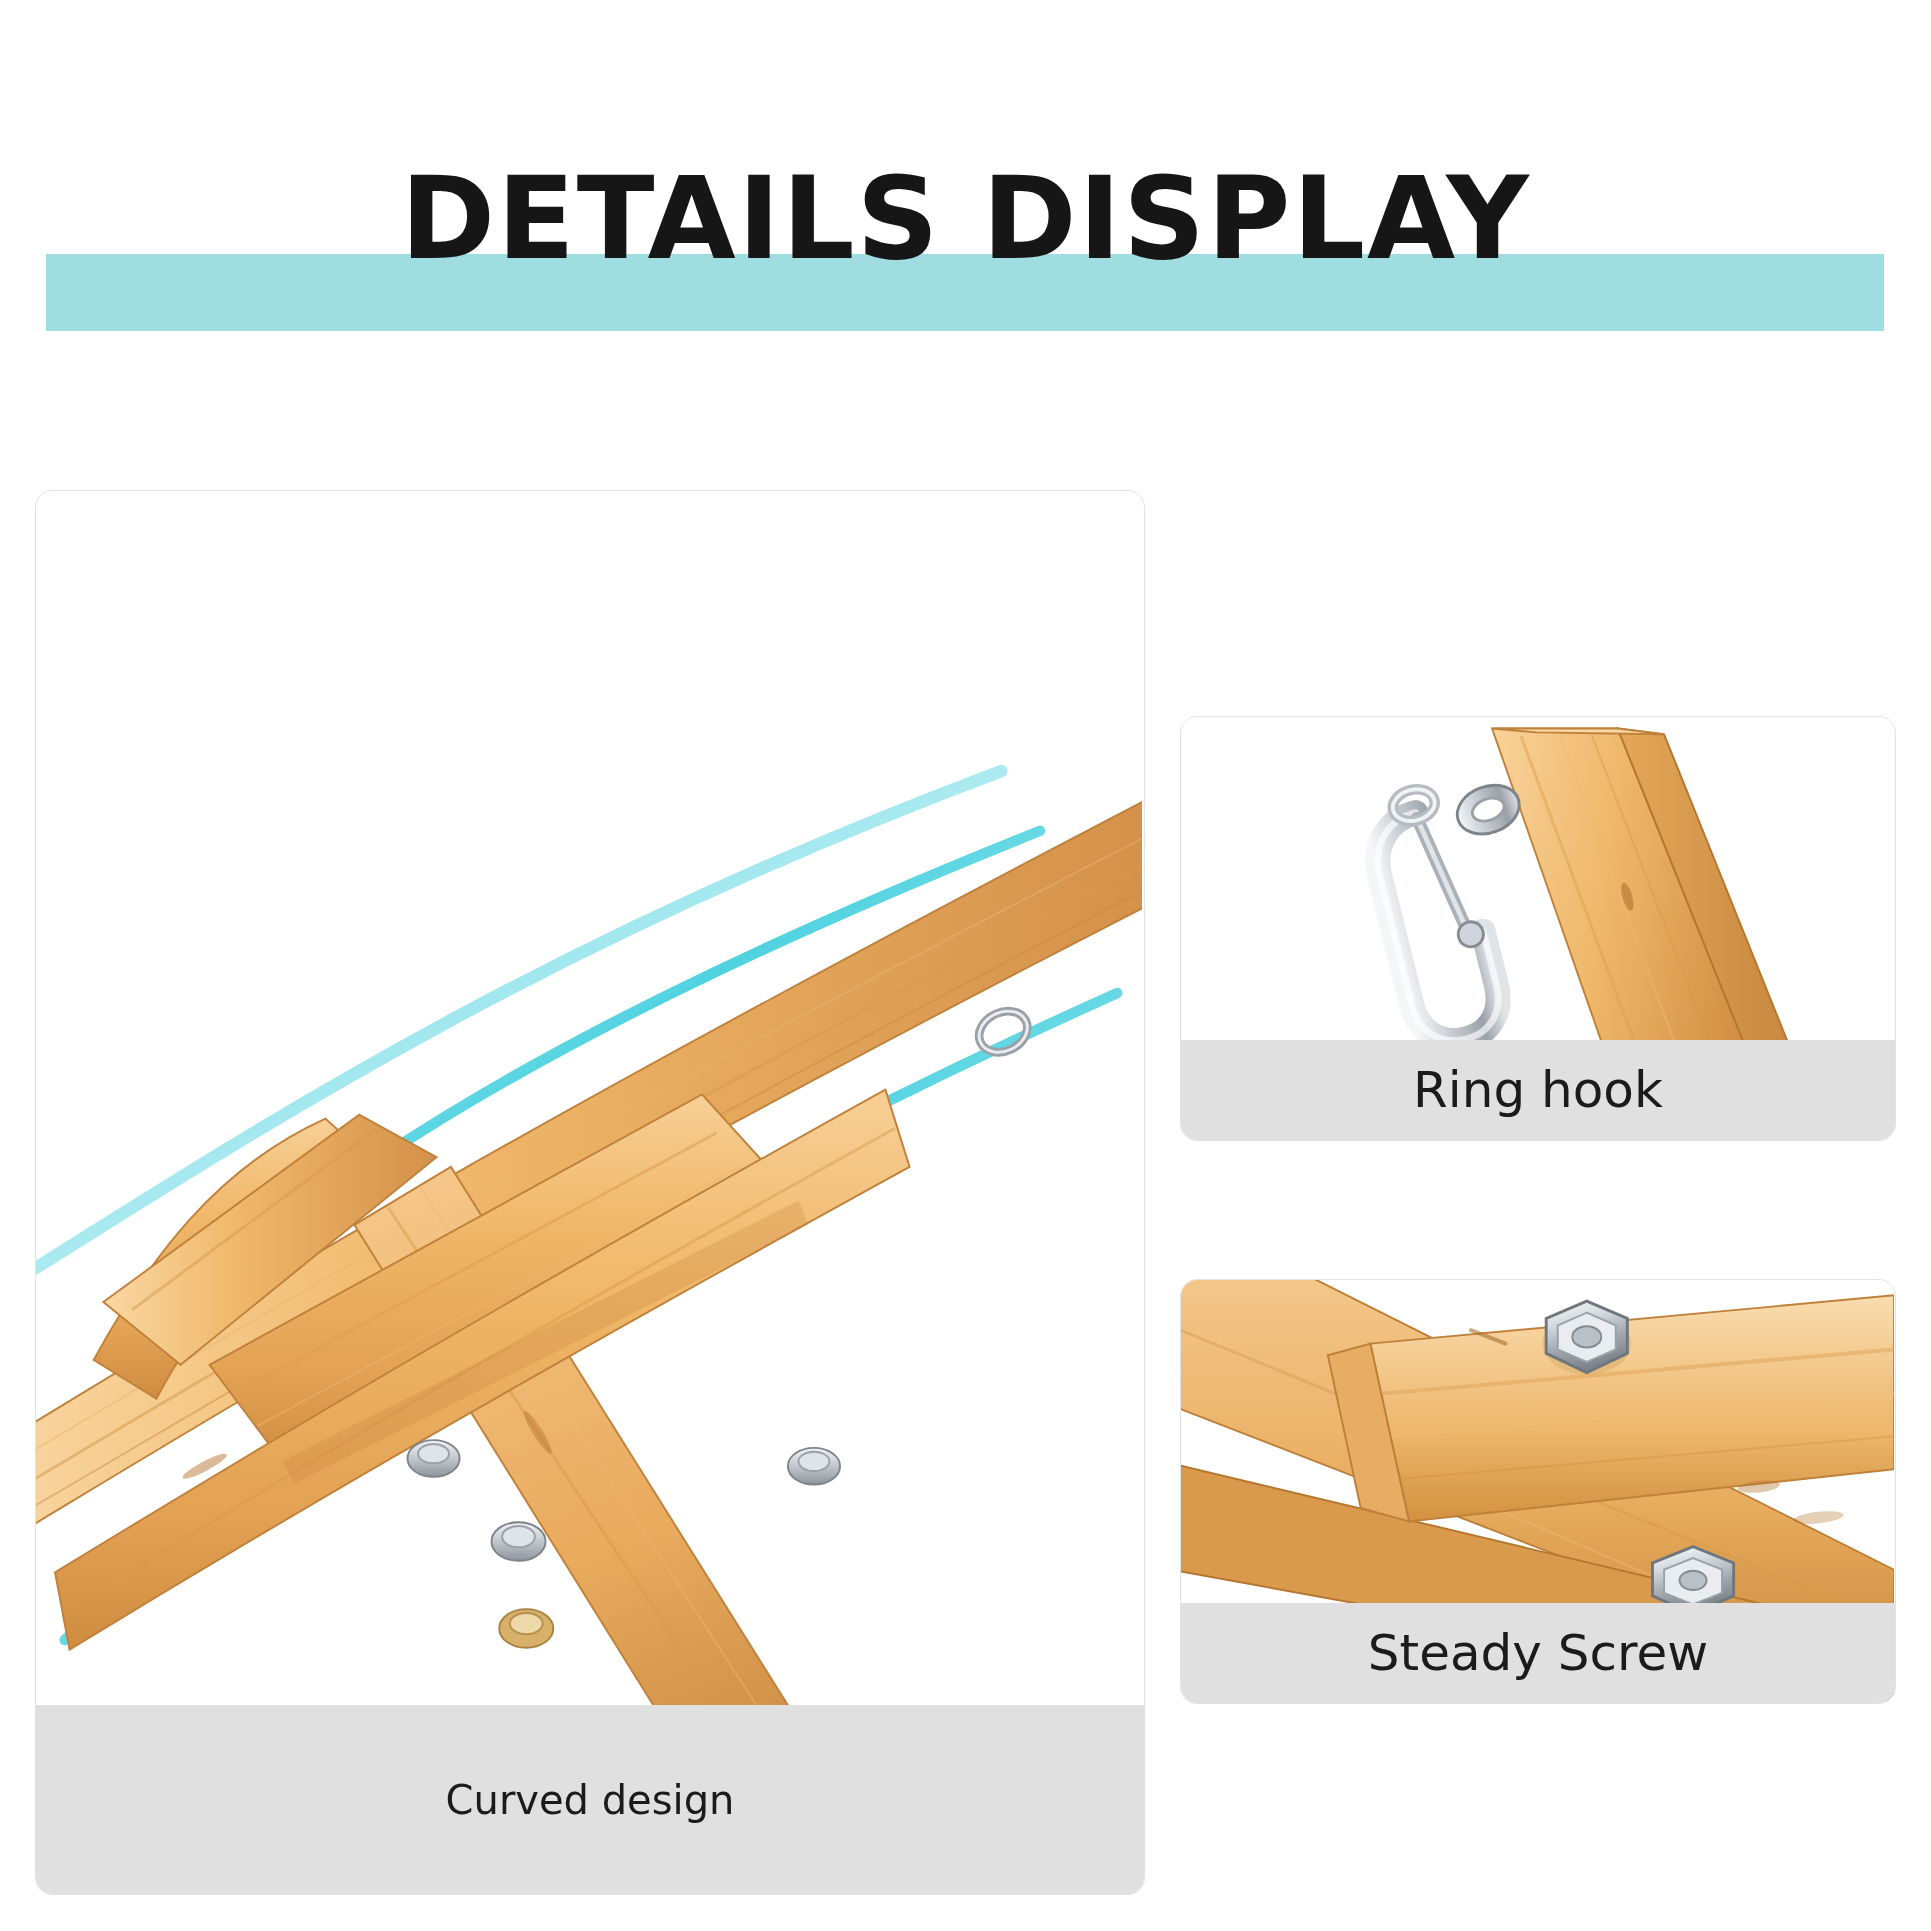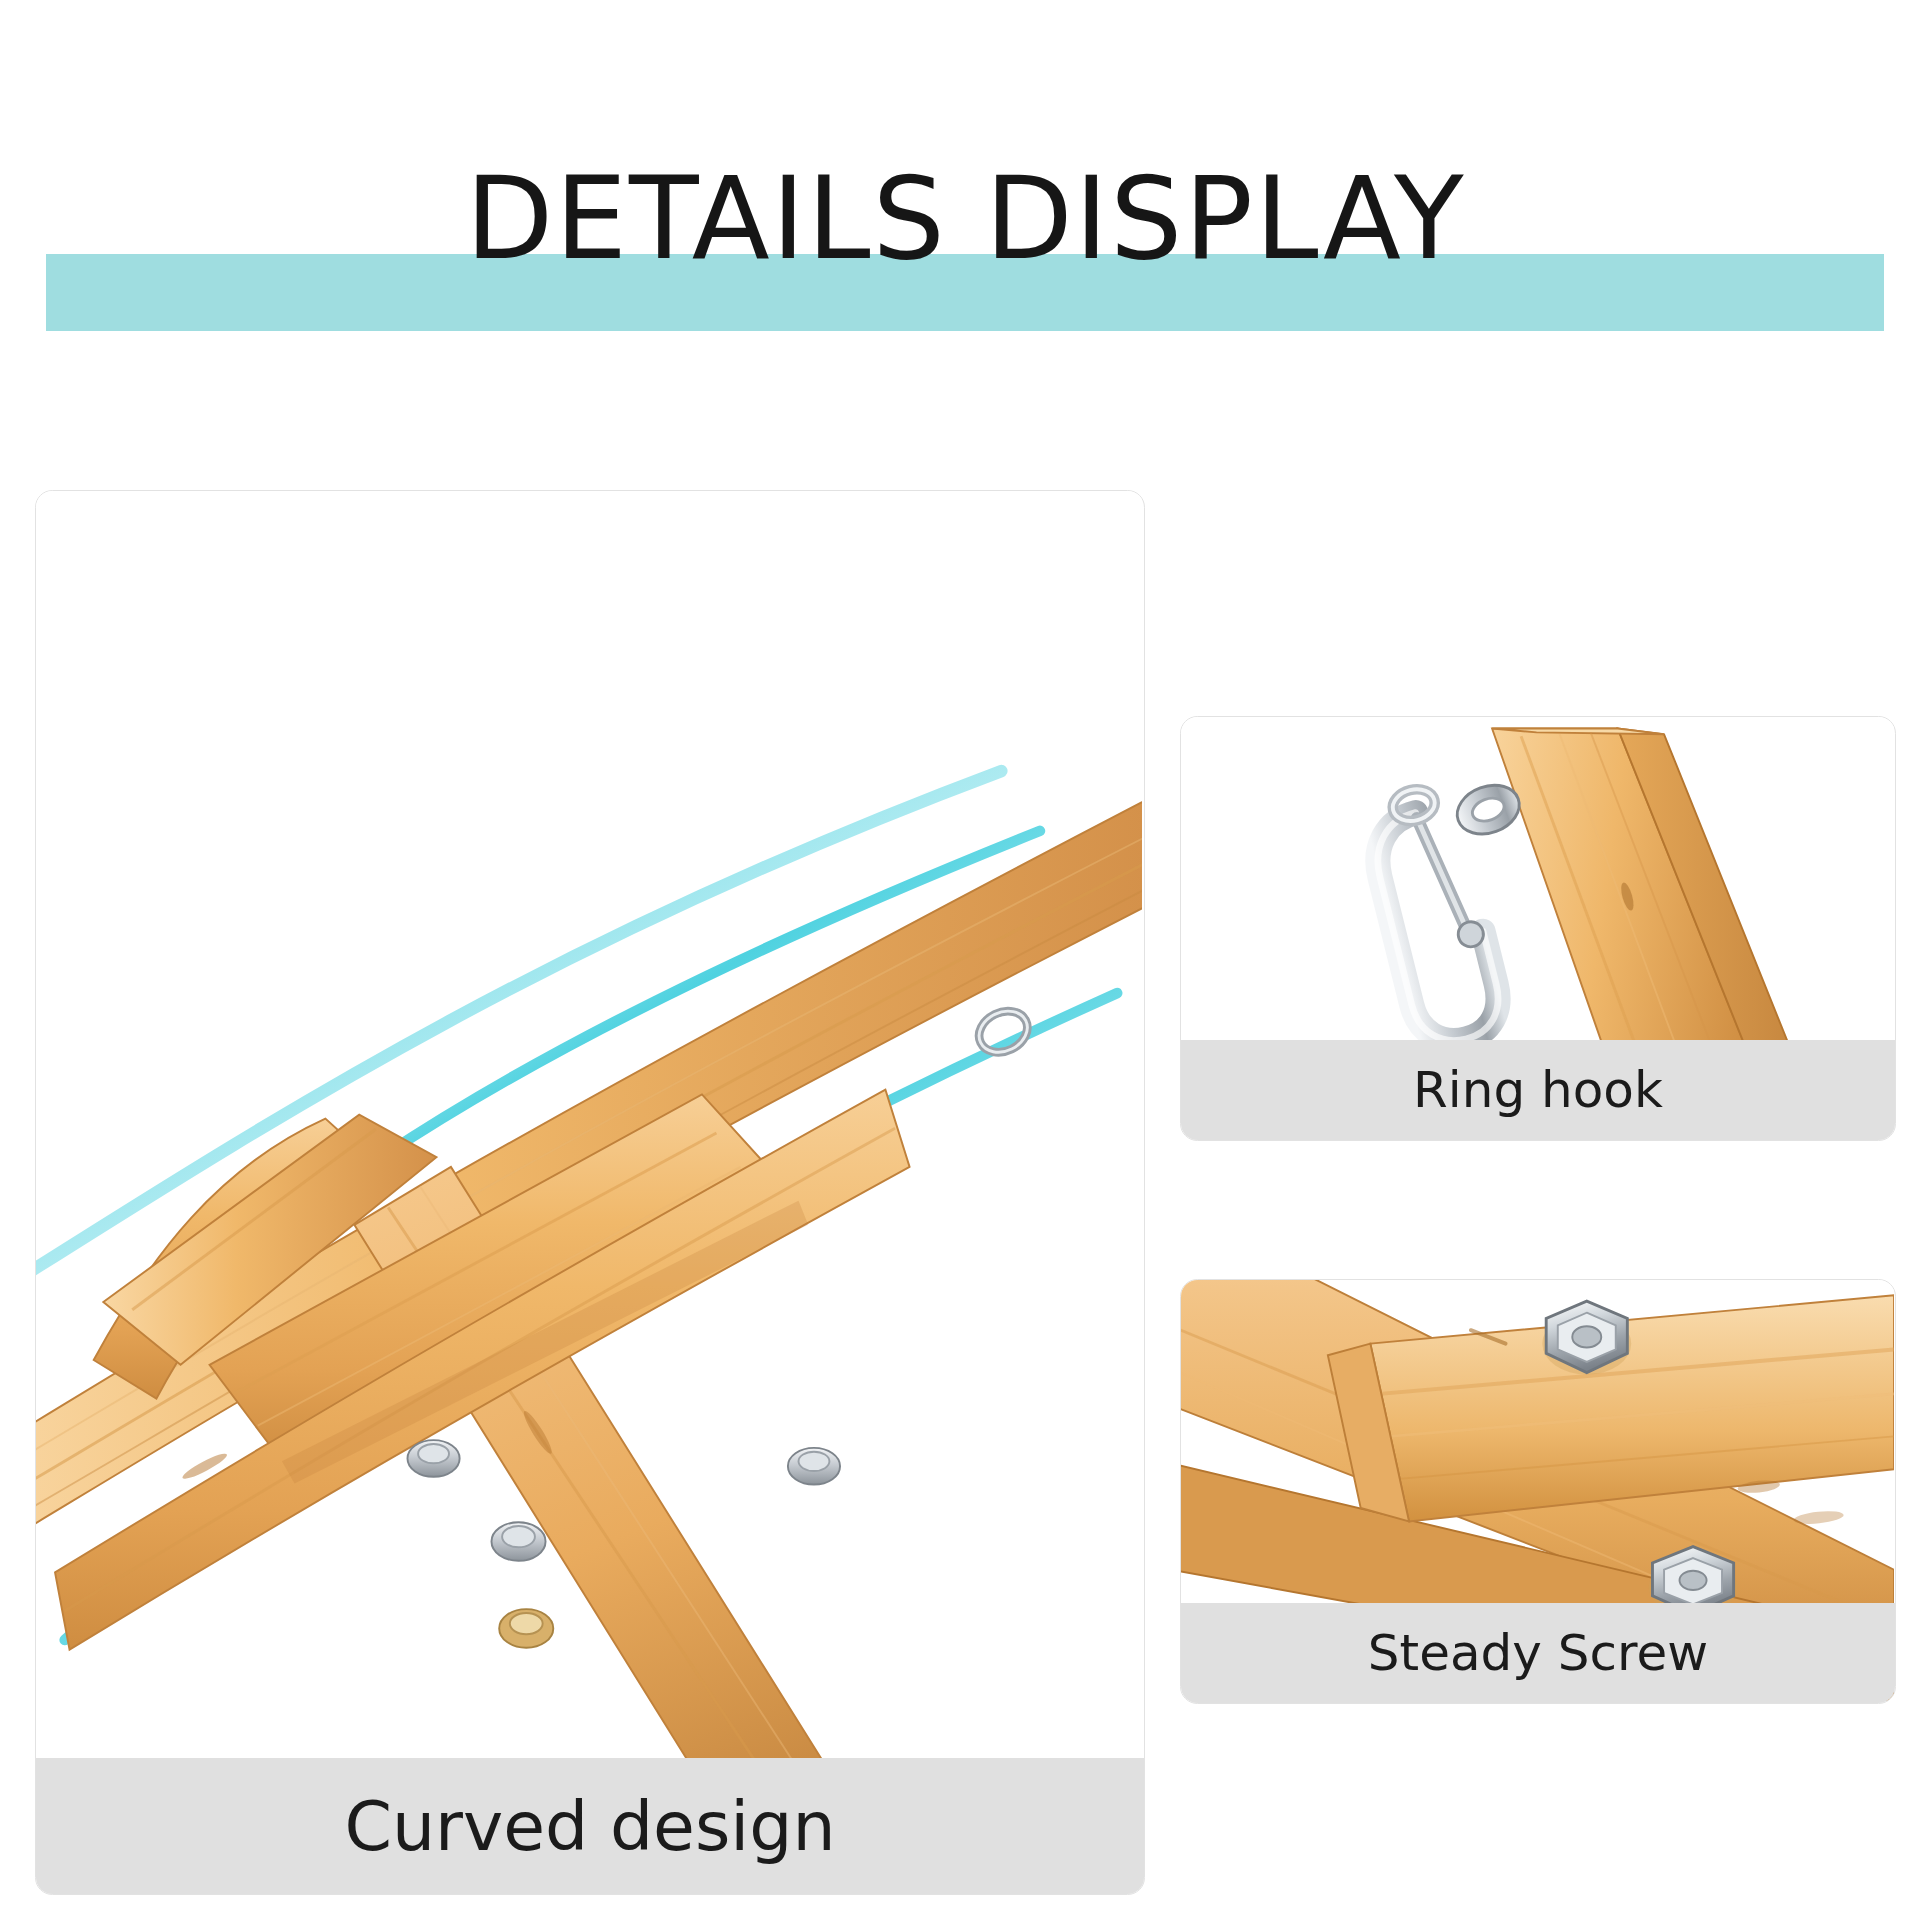--- a/index.html
+++ b/index.html
@@ -35,21 +35,21 @@
     position: absolute;
     left: 0;
     top: 162px;
     width: 1931px;
     text-align: center;
     font-size: 114px;
     line-height: 114px;
     letter-spacing: 1.9px;
     color: #161616;
     font-family: "DejaVu Sans", sans-serif;
-    font-weight: 400;
+    font-weight: 700;
     z-index: 3;
   }
 
   
   .card {
     position: absolute;
     border: 1.9px solid #e2e2e2;
     border-radius: 17.4px;
     background: #ffffff;
     overflow: hidden;
@@ -77,22 +77,22 @@
   }
 
   
   #card-curved {
     left: 35px;
     top: 490px;
     width: 1110px;
     height: 1405px;
   }
   #card-curved .caption {
-    height: 136px;
-    font-size: 68px;
+    height: 189px;
+    font-size: 40px;
   }
 
   
   #card-ring {
     left: 1180px;
     top: 716px;
     width: 716px;
     height: 425px;
   }
   #card-ring .caption {

